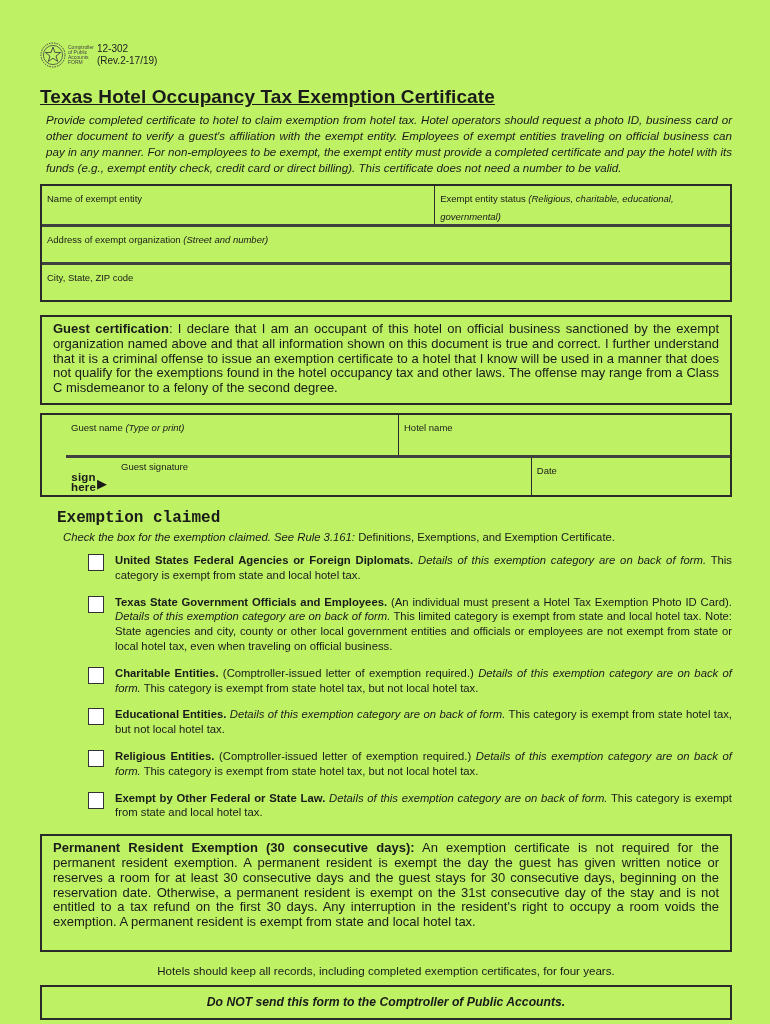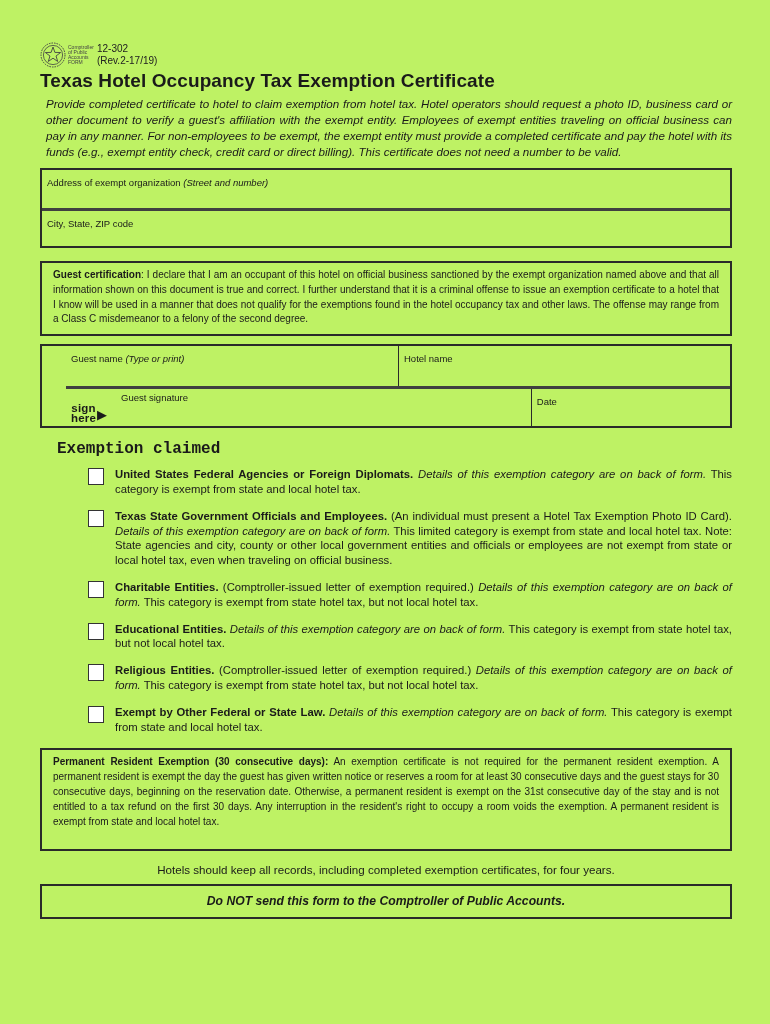--- a/index.html
+++ b/index.html
@@ -12,21 +12,21 @@
 
   
   .header-row { display: flex; align-items: flex-start; height: 28px; }
   .seal { width: 26px; height: 26px; flex: 0 0 auto; }
   .agency-tiny {
     font-size: 5px; line-height: 5px; color: #444; margin: 3px 3px 0 2px;
     display: flex; flex-direction: column; width: 26px;
   }
   .form-id { font-size: 10px; line-height: 12px; color: #222; margin-top: 1px; }
 
-  .title { font-size: 19px; font-weight: bold; margin-top: 0; letter-spacing: 0.1px; }
+  .title { font-size: 19px; font-weight: bold; margin-top: 16px; letter-spacing: 0.1px; text-decoration: underline; }
 
   .intro {
     margin-top: 4px; padding-left: 6px;
     font-style: italic; font-size: 11.6px; line-height: 16px; text-align: justify;
   }
 
   
   .tbl { border: 2px solid #2a2a2a; margin-top: 8px; }
   .tbl .row { display: flex; border-top: 3px solid #404040; }
   .tbl .row:first-child { border-top: none; }
@@ -48,21 +48,21 @@
   .sign-here {
     position: absolute; left: 5px; bottom: 3px;
     display: flex; align-items: center; text-align: center;
   }
   .sh-words { display: flex; flex-direction: column; font-weight: bold; font-size: 11.5px; line-height: 10px; letter-spacing: 0.2px; }
   .sh-arrow { font-size: 13px; line-height: 13px; margin-left: 1px; margin-top: 3px; }
 
   
   .box { border: 2px solid #2a2a2a; }
   .cert-box { margin-top: 13px; padding: 5px 11px 7px 11px; }
-  .cert-box p, .perm-box p { font-size: 10px; line-height: 14.8px; text-align: justify; }
+  .cert-box p, .perm-box p { font-size: 13px; line-height: 14.8px; text-align: justify; }
   .seg-bold { font-weight: bold; }
   .seg-italic { font-style: italic; }
 
   
   .sec-heading { font-size: 16px; font-weight: bold; margin: 12px 0 0 17px; font-family: Liberation Mono, monospace; }
   .instruction { font-size: 11.3px; line-height: 14px; margin: 3px 0 0 23px; }
   .items { margin-top: 9px; }
   .item { display: flex; align-items: flex-start; margin-bottom: 12px; }
   .checkbox {
     width: 16px; height: 17px; border: 1.5px solid #333; background: #fff;
@@ -104,20 +104,28 @@
       <div>(Rev.2-17/19)</div>
     </div>
   </div>
 
   <h1 class="title">Texas Hotel Occupancy Tax Exemption Certificate</h1>
 
   <p class="intro">Provide completed certificate to hotel to claim exemption from hotel tax. Hotel operators should request a photo ID, business card or other document to verify a guest's affiliation with the exempt entity. Employees of exempt entities traveling on official business can pay in any manner. For non-employees to be exempt, the exempt entity must provide a completed certificate and pay the hotel with its funds (e.g., exempt entity check, credit card or direct billing). This certificate does not need a number to be valid.</p>
 
   <div class="tbl tbl1">
     <div class="row">
+      <div class="cell name-cell">
+        <span class="lbl">Name of exempt entity</span>
+      </div>
+      <div class="cell status-cell">
+        <span class="lbl"><span class="seg-regular">Exempt entity status </span><span class="seg-italic">(Religious, charitable, educational, governmental)</span></span>
+      </div>
+    </div>
+    <div class="row">
       <div class="cell wide-cell">
         <span class="lbl"><span class="seg-regular">Address of exempt organization </span><span class="seg-italic">(Street and number)</span></span>
       </div>
     </div>
     <div class="row">
       <div class="cell wide-cell">
         <span class="lbl">City, State, ZIP code</span>
       </div>
     </div>
   </div>
@@ -146,20 +154,21 @@
           <span class="sh-arrow">▶</span>
         </div>
       </div>
       <div class="cell date-cell">
         <span class="lbl">Date</span>
       </div>
     </div>
   </div>
 
   <h2 class="sec-heading">Exemption claimed</h2>
+  <p class="instruction"><span class="seg-italic">Check the box for the exemption claimed. See Rule 3.161:</span><span class="seg-regular"> Definitions, Exemptions, and Exemption Certificate.</span></p>
 
   <div class="items">
     <div class="item">
       <span class="checkbox"></span>
       <p class="item-text"><span class="seg-bold">United States Federal Agencies or Foreign Diplomats.</span><span class="seg-italic"> Details of this exemption category are on back of form.</span><span class="seg-regular"> This category is exempt from state and local hotel tax.</span></p>
     </div>
     <div class="item">
       <span class="checkbox"></span>
       <p class="item-text"><span class="seg-bold">Texas State Government Officials and Employees.</span><span class="seg-regular"> (An individual must present a Hotel Tax Exemption Photo ID Card). </span><span class="seg-italic">Details of this exemption category are on back of form.</span><span class="seg-regular"> This limited category is exempt from state and local hotel tax. Note:  State agencies and city, county or other local government entities and officials or employees are not exempt from state or local hotel tax, even when traveling on official business.</span></p>
     </div>

